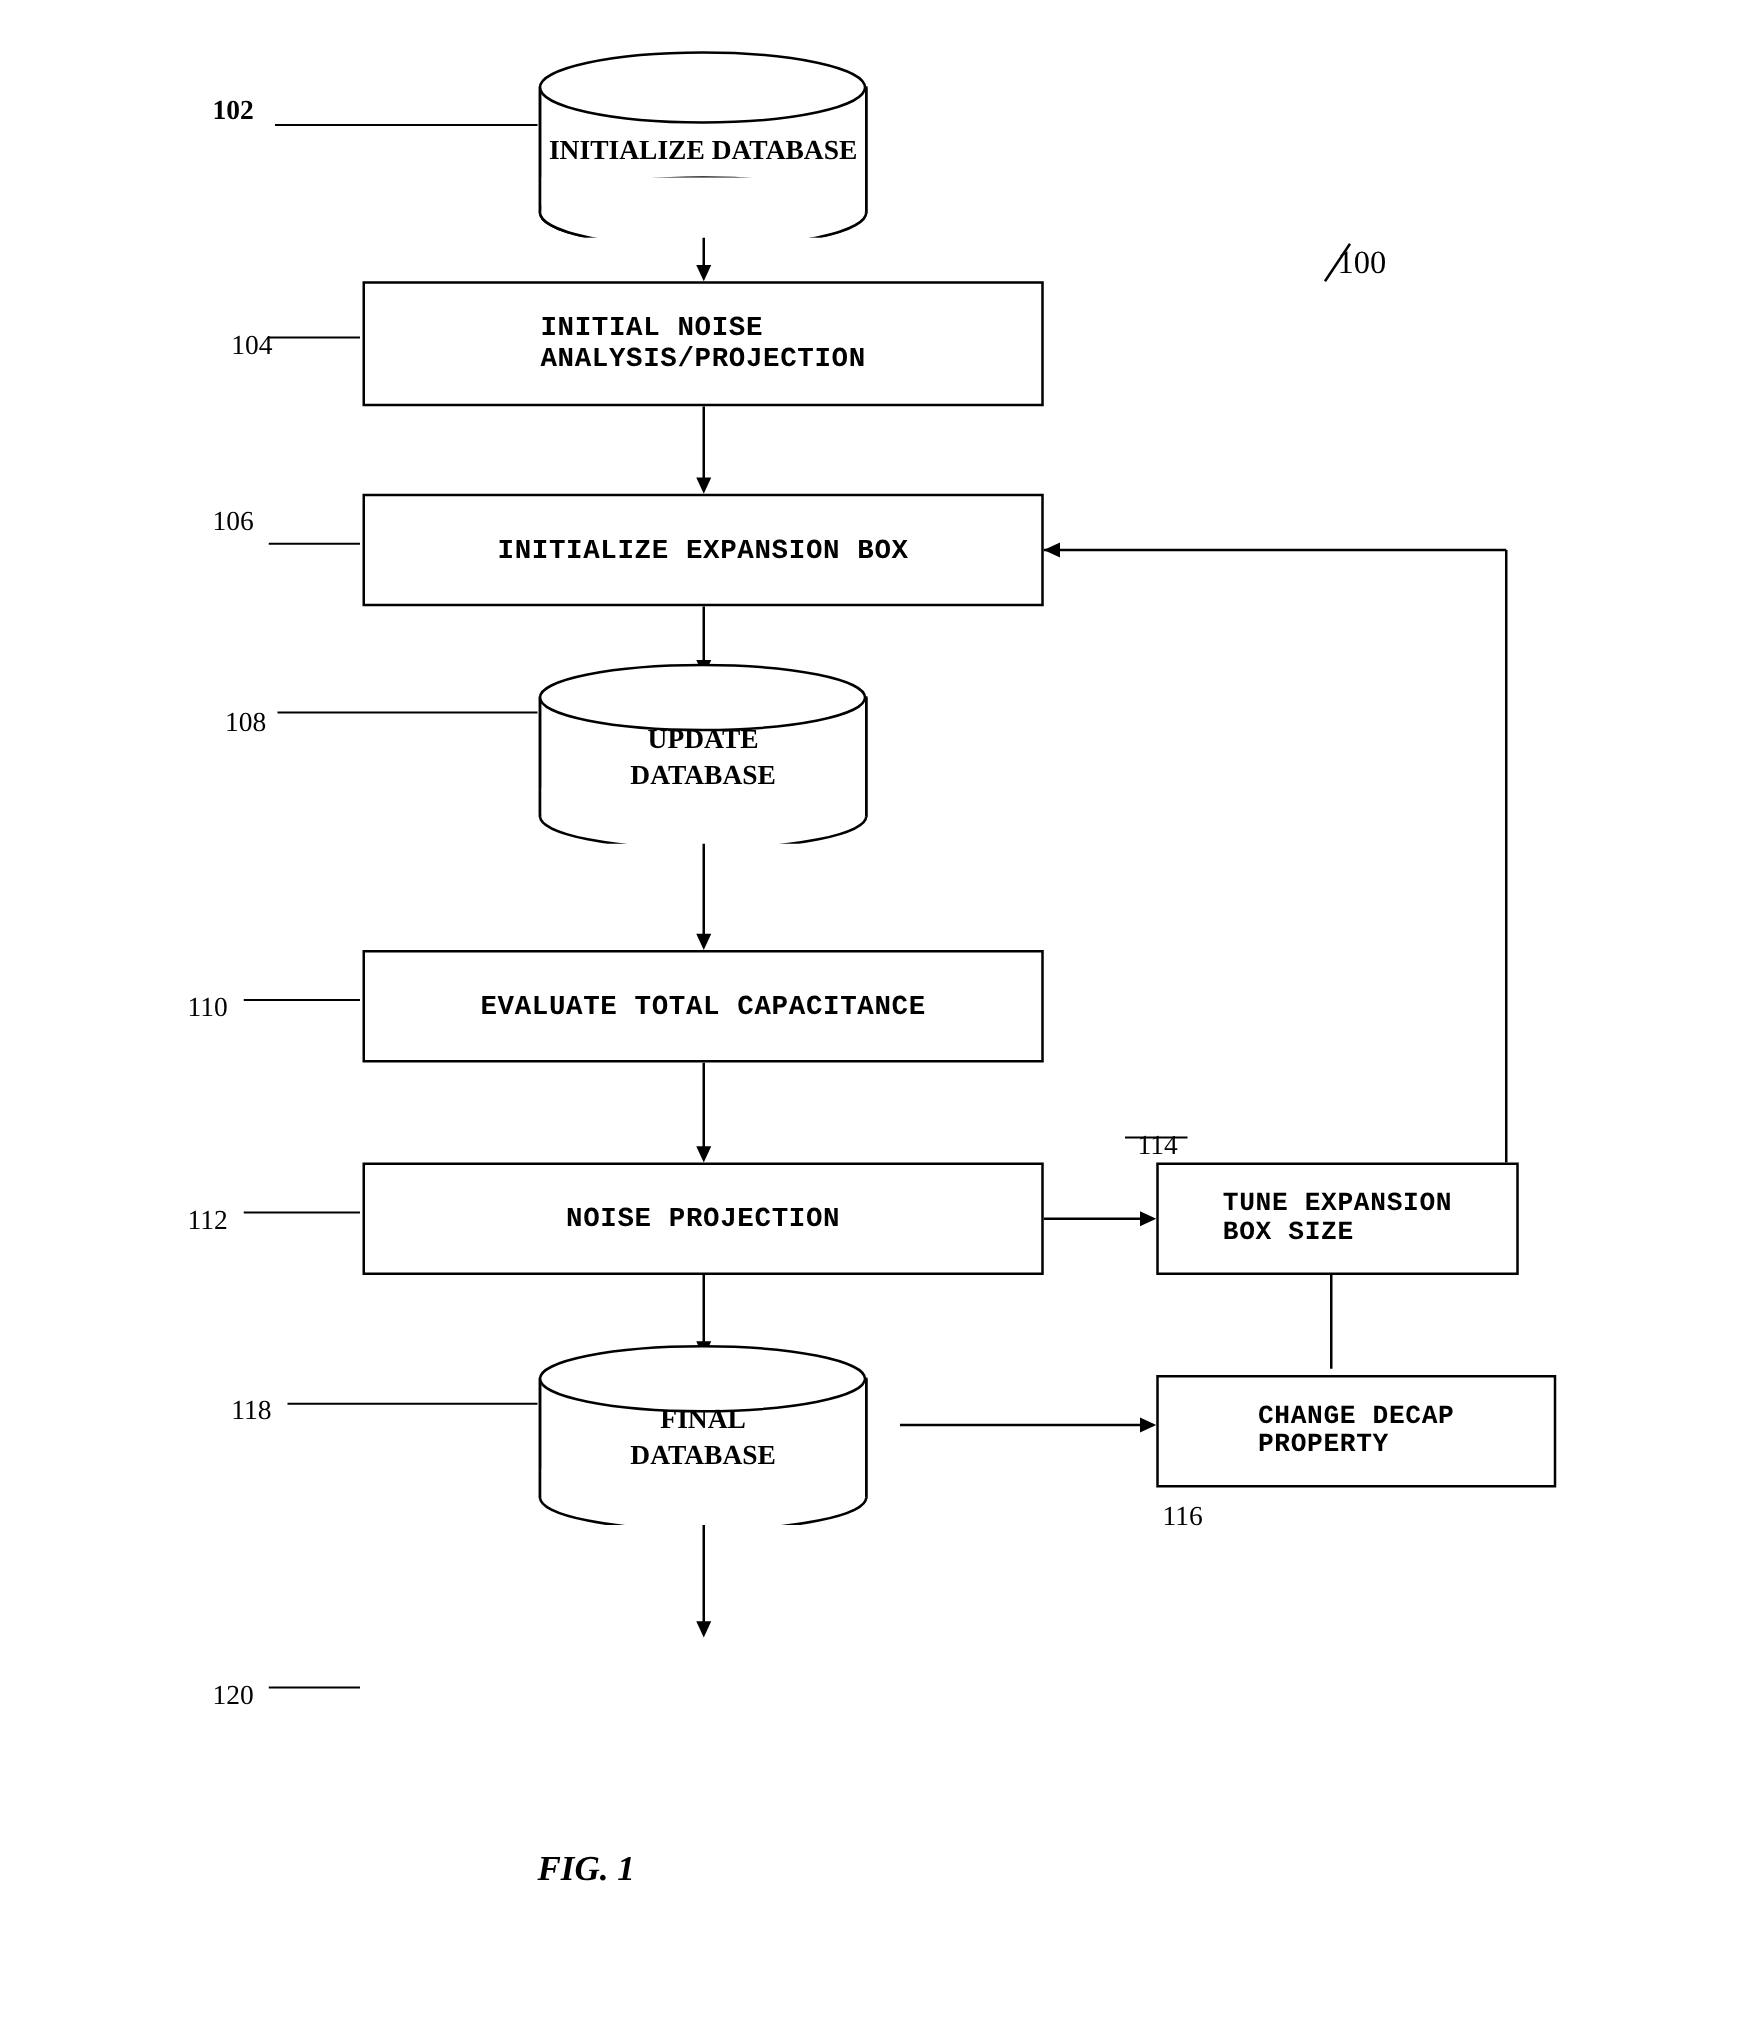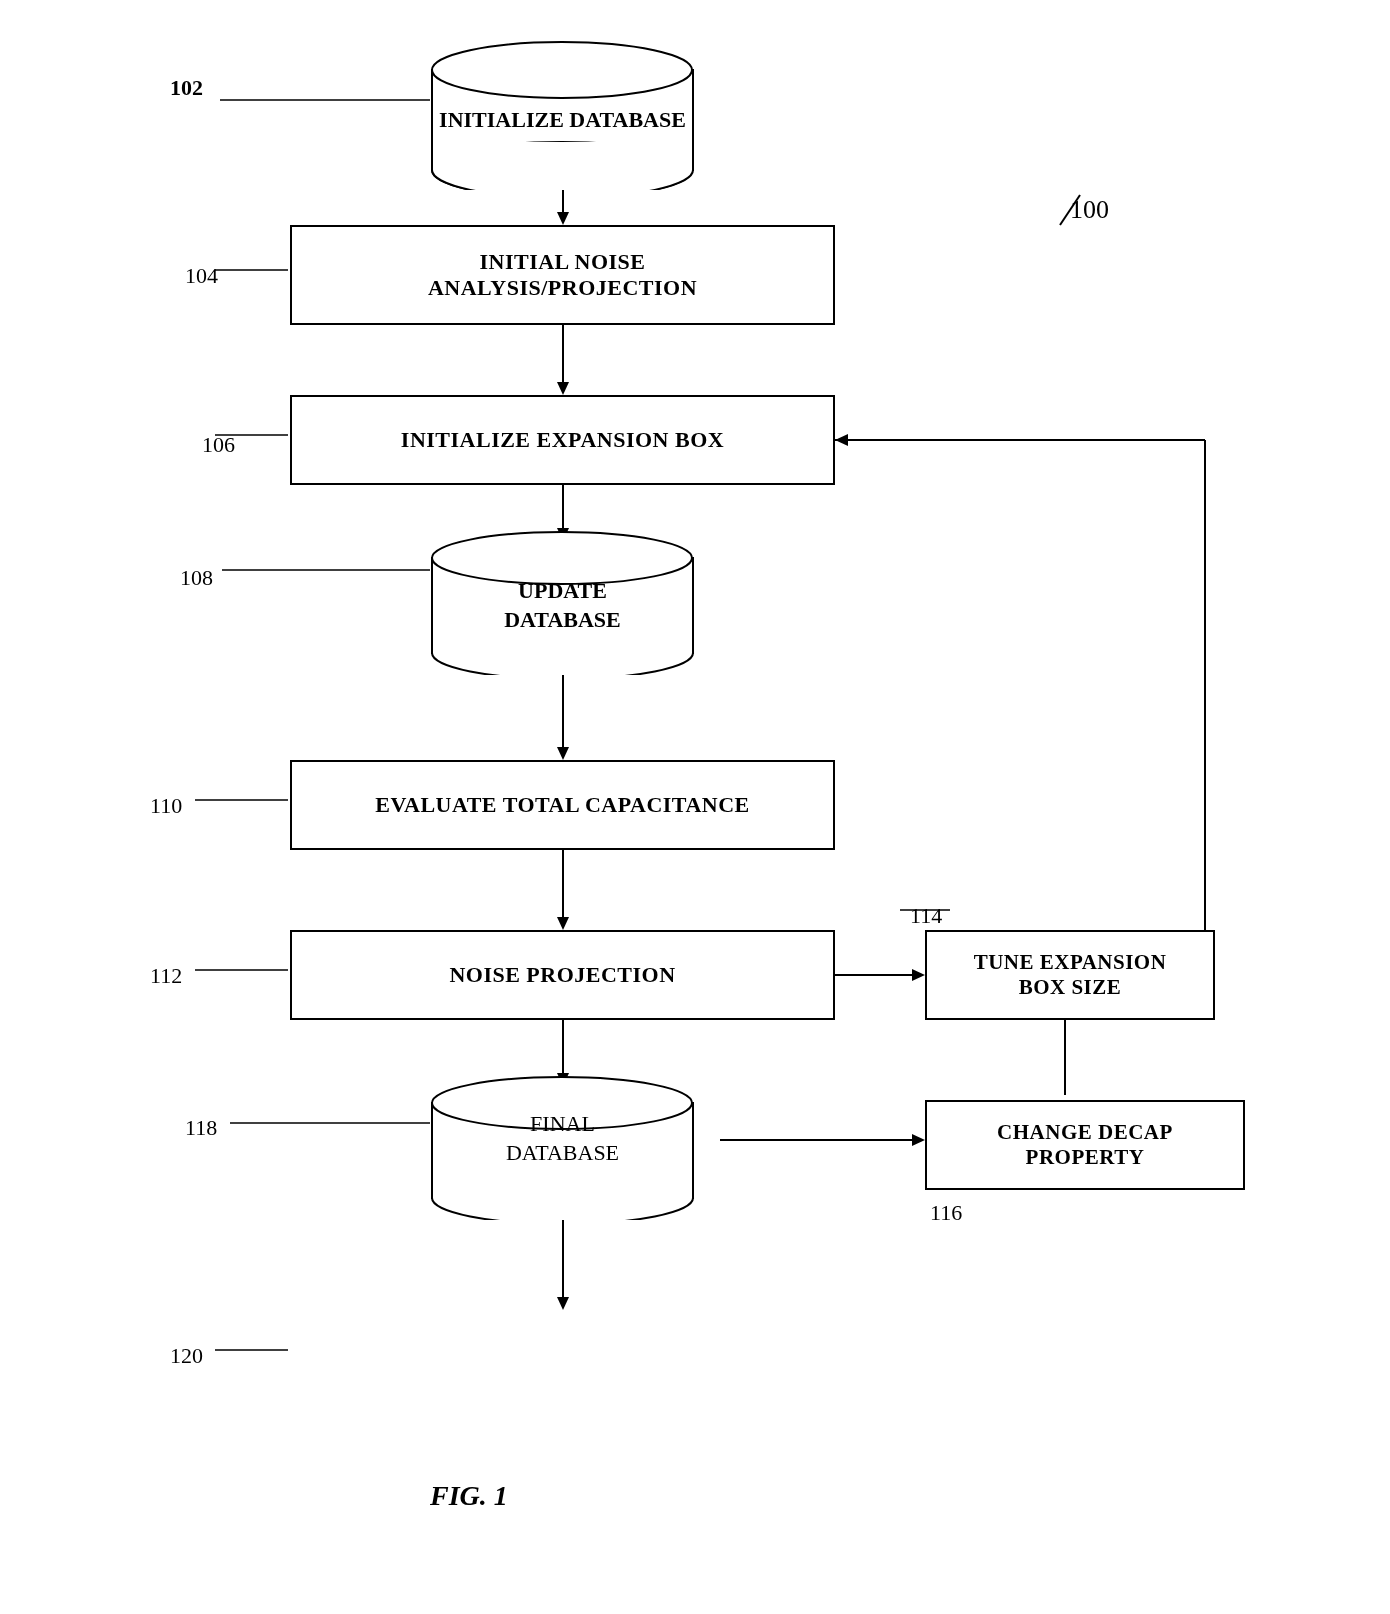--- a/index.html
+++ b/index.html
@@ -18,24 +18,24 @@
       background: #fff;
     }
     
     .flow-box {
       position: absolute;
       border: 2px solid #000;
       background: #fff;
       display: flex;
       align-items: center;
       justify-content: center;
-      text-align: center;
       font-size: 22px;
       font-weight: bold;
       letter-spacing: 0.5px;
+      font-family: Liberation Mono, monospace;
     }
     .label-text {
       position: absolute;
       font-size: 22px;
       font-family: 'Times New Roman', Times, serif;
     }
     .fig-caption {
       position: absolute;
       font-size: 28px;
       font-style: italic;
@@ -124,21 +124,21 @@
     <span>INITIAL NOISE<br>ANALYSIS/PROJECTION</span>
   </div>
   <div class="label-text" style="left:185px; top:263px;">104</div>
   <svg style="position:absolute;top:255px;left:0;width:300px;height:30px;pointer-events:none;">
     <line x1="215" y1="15" x2="288" y2="15" stroke="#000" stroke-width="1.5"></line>
   </svg>
 
   <div class="flow-box" style="left:290px; top:395px; width:545px; height:90px; font-size:22px;">
     <span>INITIALIZE EXPANSION BOX</span>
   </div>
-  <div class="label-text" style="left:170px; top:432px;margin-left:32px;">106</div>
+  <div class="label-text" style="left:170px; top:404px;">106</div>
   <svg style="position:absolute;top:420px;left:0;width:300px;height:30px;pointer-events:none;">
     <line x1="215" y1="15" x2="288" y2="15" stroke="#000" stroke-width="1.5"></line>
   </svg>
 
   <div style="position:absolute; left:430px; top:530px; width:265px; height:145px;">
     <svg width="265" height="145">
       <rect x="2" y="28" width="261" height="95" fill="white" stroke="black" stroke-width="2"></rect>
       <ellipse cx="132" cy="28" rx="130" ry="26" fill="white" stroke="black" stroke-width="2"></ellipse>
       <rect x="3" y="100" width="260" height="26" fill="white"></rect>
       <path d="M 2,123 A 130,26 0 0,0 263,123" fill="white" stroke="black" stroke-width="2"></path>
@@ -178,21 +178,21 @@
 
   <div style="position:absolute; left:430px; top:1075px; width:265px; height:145px;">
     <svg width="265" height="145">
       <rect x="2" y="28" width="261" height="95" fill="white" stroke="black" stroke-width="2"></rect>
       <ellipse cx="132" cy="28" rx="130" ry="26" fill="white" stroke="black" stroke-width="2"></ellipse>
       <rect x="3" y="100" width="260" height="26" fill="white"></rect>
       <path d="M 2,123 A 130,26 0 0,0 263,123" fill="white" stroke="black" stroke-width="2"></path>
       <line x1="2" y1="28" x2="2" y2="123" stroke="black" stroke-width="2"></line>
       <line x1="263" y1="28" x2="263" y2="123" stroke="black" stroke-width="2"></line>
     </svg>
-    <div style="position:absolute; top:16px; left:0; width:265px; height:95px; display:flex; align-items:center; justify-content:center; text-align:center; font-size:22px; font-weight:normal; font-family:'Times New Roman',serif; line-height:1.3;">FINAL<br>DATABASE</div>
+    <div style="position:absolute; top:27px; left:0; width:265px; height:95px; display:flex; align-items:center; justify-content:center; text-align:center; font-size:22px; font-weight:bold; font-family:'Times New Roman',serif; line-height:1.3;">FINAL<br>DATABASE</div>
   </div>
   <div class="label-text" style="left:185px; top:1115px;">118</div>
   <svg style="position:absolute;top:1108px;left:0;width:440px;height:30px;pointer-events:none;">
     <line x1="230" y1="15" x2="430" y2="15" stroke="#000" stroke-width="1.5"></line>
   </svg>
 
   <div class="flow-box" style="left:925px; top:1100px; width:320px; height:90px; font-size:21px;">
     <span>CHANGE DECAP<br>PROPERTY</span>
   </div>
   <div class="label-text" style="left:930px; top:1200px;">116</div>

